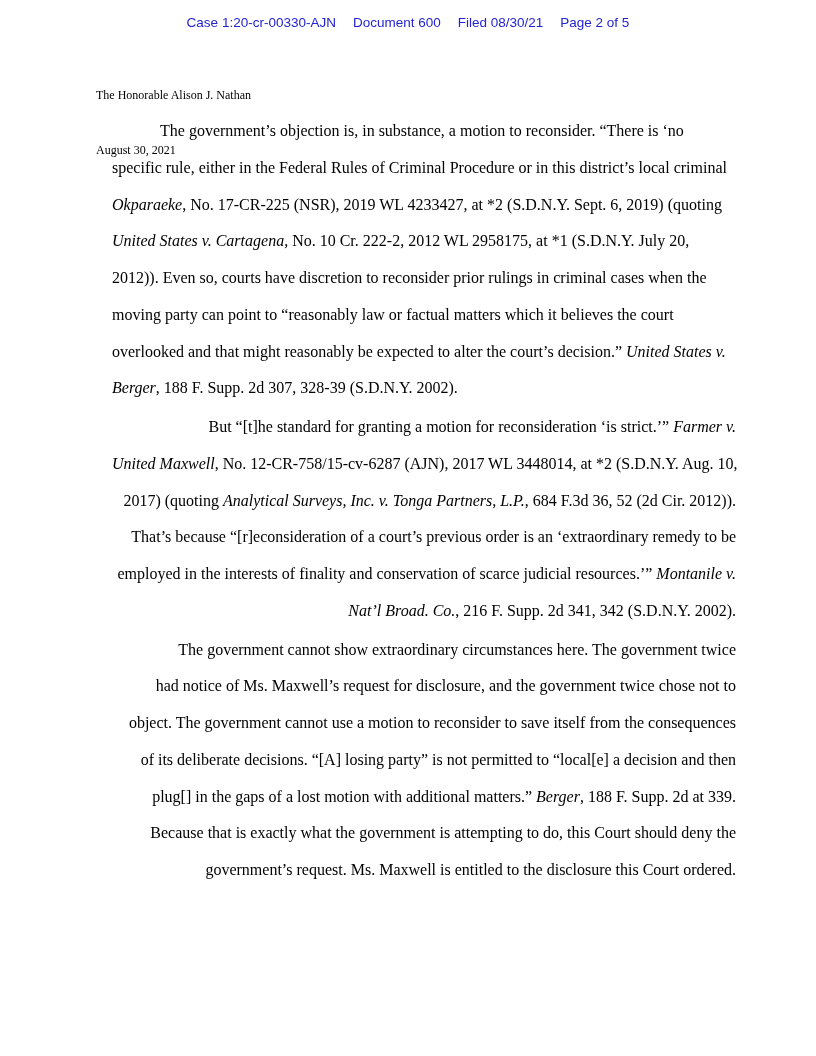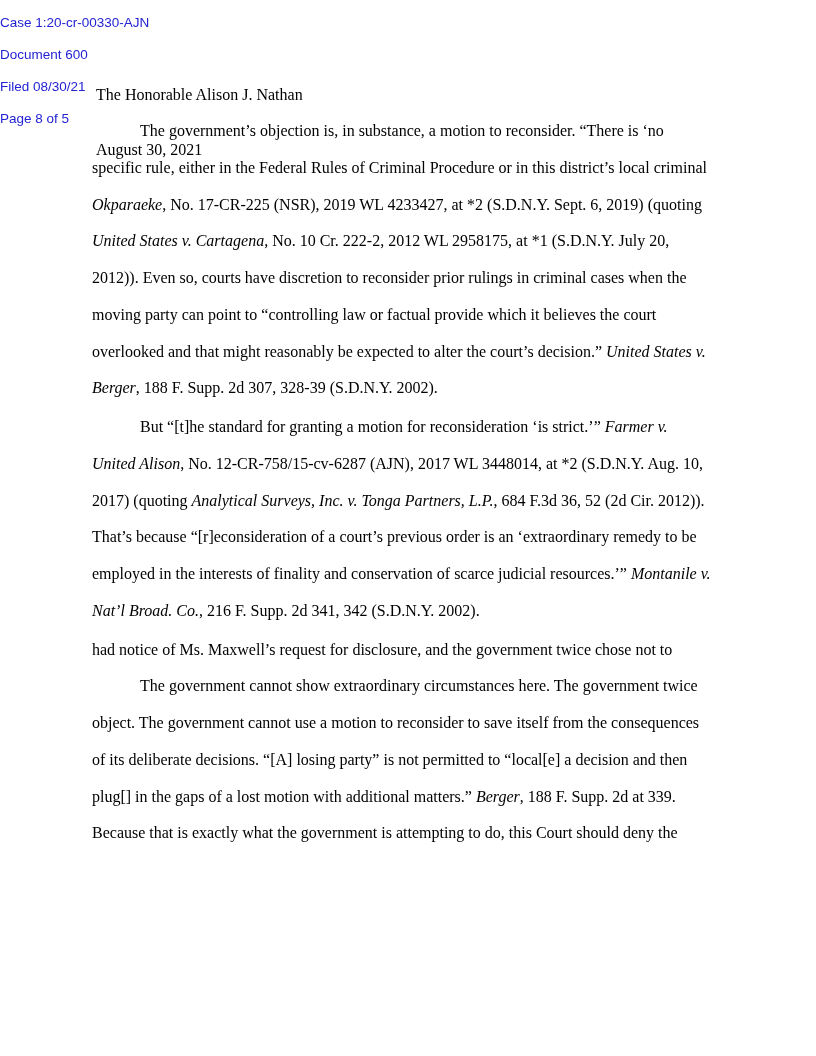--- a/index.html
+++ b/index.html
@@ -25,77 +25,78 @@
     justify-content: center;
     gap: 17px;
     font-family: "Liberation Sans", sans-serif;
     font-size: 13.5px;
     white-space: pre;
   }
   .address {
     position: absolute;
     top: 49px;
     left: 96px;
-    font-size: 16px;
+    font-size: 12px;
     line-height: 18.4px;
     white-space: pre;
   }
   .body-text {
     position: absolute;
     top: 113px;
-    left: 92px;
+    left: 112px;
     width: 624px;
     font-size: 16px;
   }
-  .paragraph + .paragraph { margin-top: 2px; }
+  .paragraph + .paragraph { margin-top: 2px; text-align: right; }
   .line {
     line-height: 36.75px;
     white-space: pre;
   }
   .line.indent { text-indent: 48px; }
 </style>
 </head>
 <body>
 
 <div class="page">
 
-  <div class="stamp" style="color: rgb(35, 35, 212); flex-direction: column;">
+  <div class="stamp" style="color: rgb(35, 35, 212);">
     <span>Case 1:20-cr-00330-AJN</span>
     <span>Document 600</span>
     <span>Filed 08/30/21</span>
-    <span>Page 8 of 5</span>
+    <span>Page 2 of 5</span>
   </div>
 
   <div class="address">
     <div>The Honorable Alison J. Nathan</div>
     <div>August 30, 2021</div>
   </div>
 
   <div class="body-text">
       <div class="paragraph">
         <div class="line indent"><span>The government’s objection is, in substance, a motion to reconsider. “There is ‘no</span></div>
         <div class="line"><span>specific rule, either in the Federal Rules of Criminal Procedure or in this district’s local criminal</span></div>
         <div class="line"><i>Okparaeke</i><span>, No. 17-CR-225 (NSR), 2019 WL 4233427, at *2 (S.D.N.Y. Sept. 6, 2019) (quoting</span></div>
         <div class="line"><i>United States v. Cartagena</i><span>, No. 10 Cr. 222-2, 2012 WL 2958175, at *1 (S.D.N.Y. July 20,</span></div>
         <div class="line"><span>2012)). Even so, courts have discretion to reconsider prior rulings in criminal cases when the</span></div>
-        <div class="line"><span>moving party can point to “controlling law or factual provide which it believes the court</span></div>
+        <div class="line"><span>moving party can point to “reasonably law or factual matters which it believes the court</span></div>
         <div class="line"><span>overlooked and that might reasonably be expected to alter the court’s decision.” </span><i>United States v.</i></div>
         <div class="line"><i>Berger</i><span>, 188 F. Supp. 2d 307, 328-39 (S.D.N.Y. 2002).</span></div>
       </div>
       <div class="paragraph">
         <div class="line indent"><span>But “[t]he standard for granting a motion for reconsideration ‘is strict.’” </span><i>Farmer v.</i></div>
-        <div class="line"><i>United Alison</i><span>, No. 12-CR-758/15-cv-6287 (AJN), 2017 WL 3448014, at *2 (S.D.N.Y. Aug. 10,</span></div>
+        <div class="line"><i>United Maxwell</i><span>, No. 12-CR-758/15-cv-6287 (AJN), 2017 WL 3448014, at *2 (S.D.N.Y. Aug. 10,</span></div>
         <div class="line"><span>2017) (quoting </span><i>Analytical Surveys, Inc. v. Tonga Partners, L.P.</i><span>, 684 F.3d 36, 52 (2d Cir. 2012)).</span></div>
         <div class="line"><span>That’s because “[r]econsideration of a court’s previous order is an ‘extraordinary remedy to be</span></div>
         <div class="line"><span>employed in the interests of finality and conservation of scarce judicial resources.’” </span><i>Montanile v.</i></div>
         <div class="line"><i>Nat’l Broad. Co.</i><span>, 216 F. Supp. 2d 341, 342 (S.D.N.Y. 2002).</span></div>
       </div>
       <div class="paragraph">
+        <div class="line indent"><span>The government cannot show extraordinary circumstances here. The government twice</span></div>
         <div class="line"><span>had notice of Ms. Maxwell’s request for disclosure, and the government twice chose not to</span></div>
-        <div class="line indent"><span>The government cannot show extraordinary circumstances here. The government twice</span></div>
         <div class="line"><span>object. The government cannot use a motion to reconsider to save itself from the consequences</span></div>
         <div class="line"><span>of its deliberate decisions. “[A] losing party” is not permitted to “local[e] a decision and then</span></div>
         <div class="line"><span>plug[] in the gaps of a lost motion with additional matters.” </span><i>Berger</i><span>, 188 F. Supp. 2d at 339.</span></div>
         <div class="line"><span>Because that is exactly what the government is attempting to do, this Court should deny the</span></div>
+        <div class="line"><span>government’s request. Ms. Maxwell is entitled to the disclosure this Court ordered.</span></div>
       </div>
     </div>
 
 </div>
 
 </body></html>

